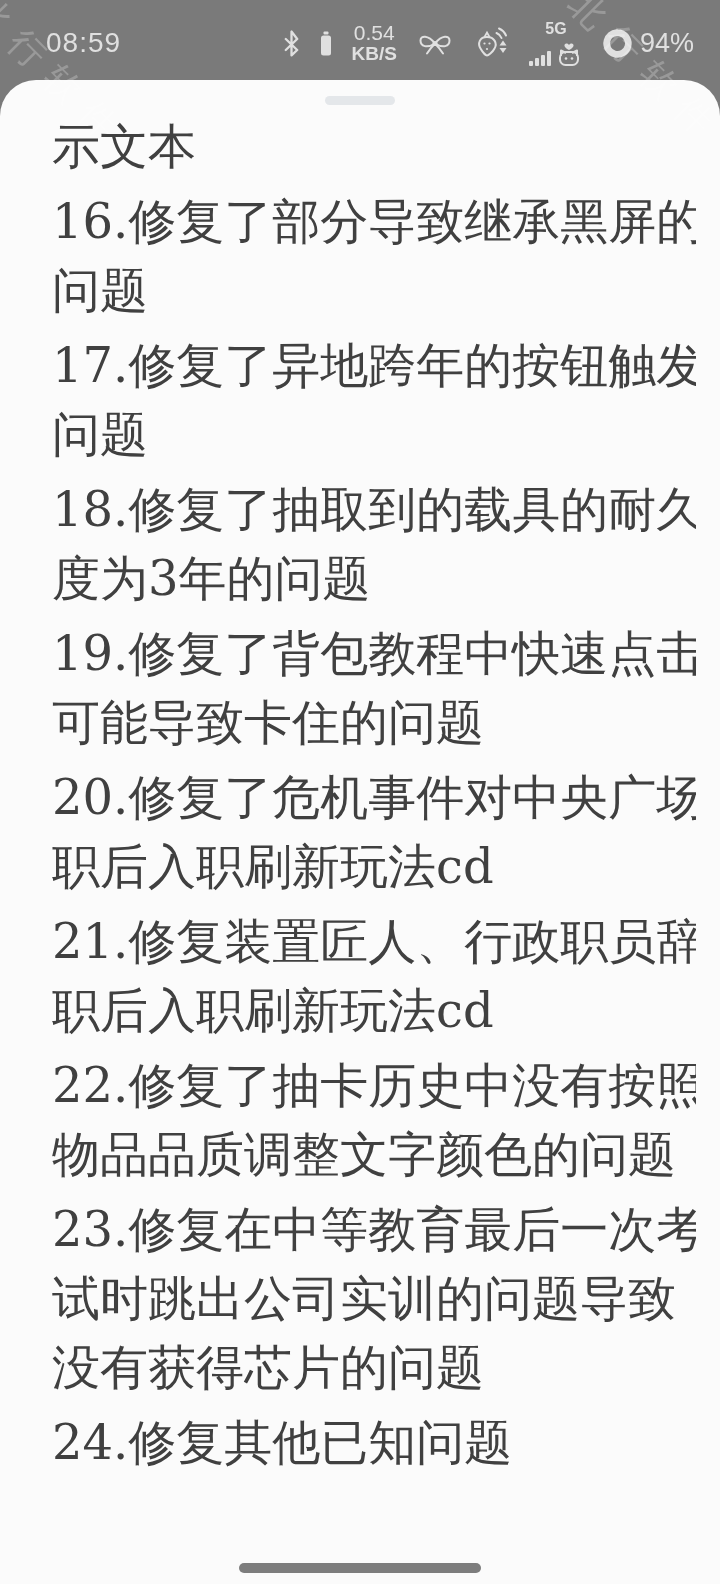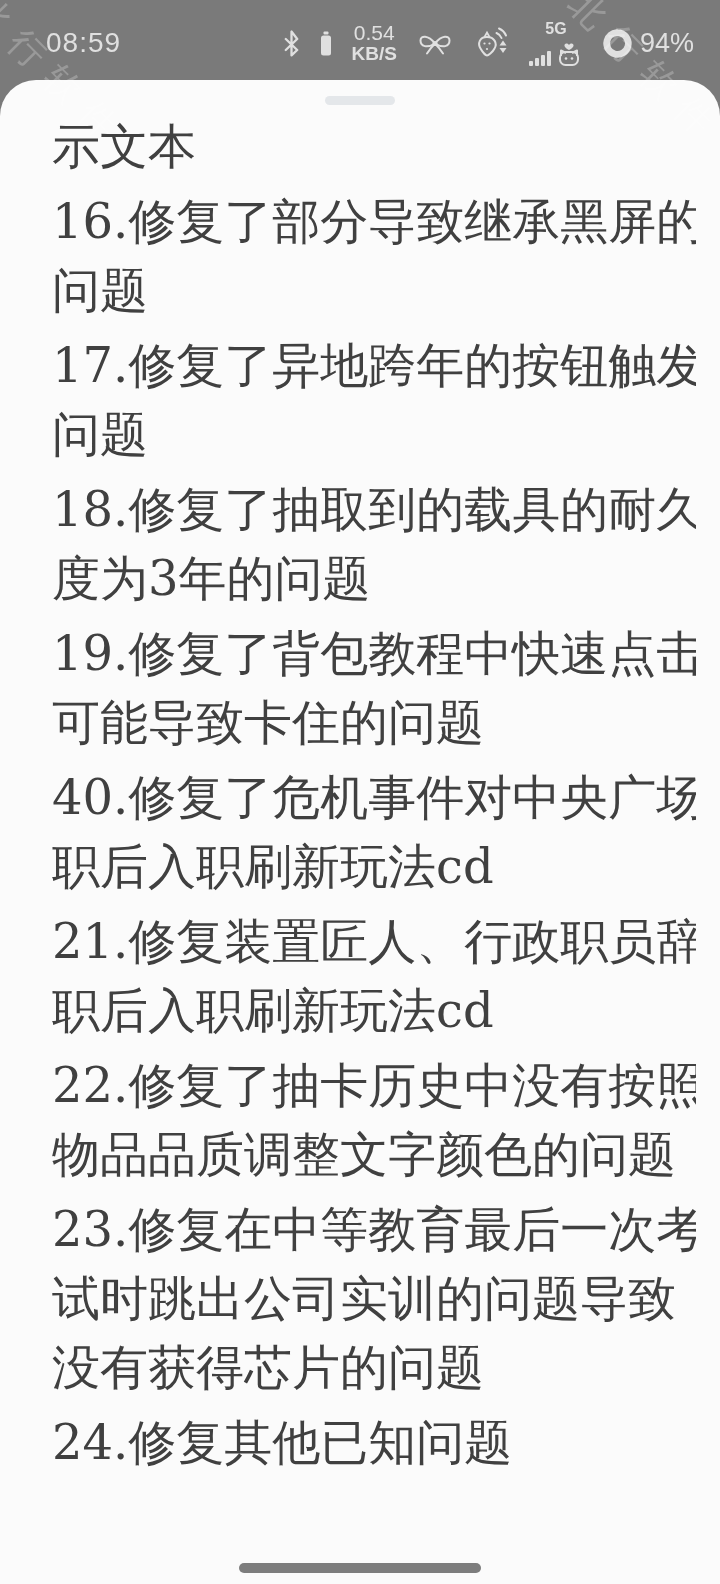--- a/index.html
+++ b/index.html
@@ -188,21 +188,21 @@
       <div class="line">18.修复了抽取到的载具的耐久</div>
       <div class="line">度为3年的问题</div>
     </div>
 
     <div class="item">
       <div class="line">19.修复了背包教程中快速点击</div>
       <div class="line">可能导致卡住的问题</div>
     </div>
 
     <div class="item">
-      <div class="line">40.修复了危机事件对中央广场</div>
+      <div class="line">20.修复了危机事件对中央广场</div>
       <div class="line">职后入职刷新玩法cd</div>
     </div>
 
     <div class="item">
       <div class="line">21.修复装置匠人、行政职员辞</div>
       <div class="line">职后入职刷新玩法cd</div>
     </div>
 
     <div class="item">
       <div class="line">22.修复了抽卡历史中没有按照</div>

